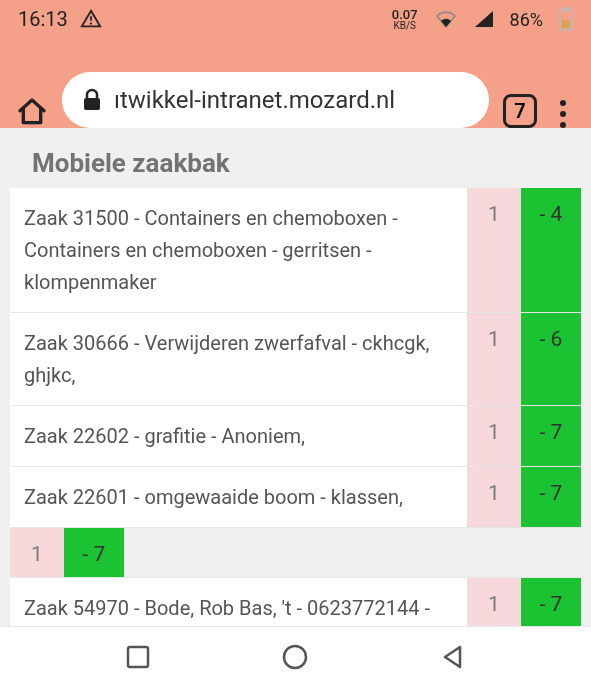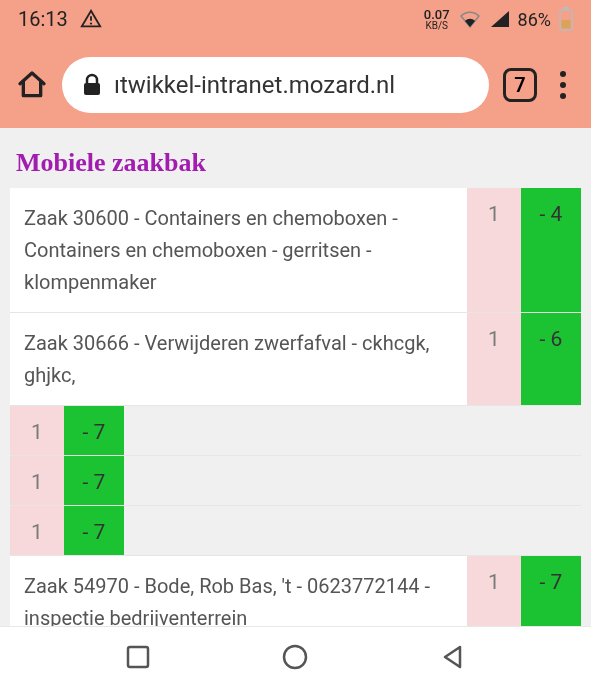--- a/index.html
+++ b/index.html
@@ -9,29 +9,29 @@
     height: 42px;
     background: #f5a088;
     display: flex;
     align-items: flex-start;
     justify-content: space-between;
     padding: 7px 18px;
     font-size: 20px;
     color: #222;
   }
   .status-left { display: flex; align-items: center; gap: 12px; }
-  .status-right { display: flex; align-items: center; gap: 8px; font-size: 18px; margin-left: 20px; }
+  .status-right { display: flex; align-items: center; gap: 16px; font-size: 18px; margin-left: 20px; }
   .kbs { font-size: 10px; line-height: 1; text-align: center; }
   .kbs .n { font-size: 13px; font-weight: 500; }
   
   .browser-bar {
     height: 86px;
     background: #f5a088;
     display: flex;
-    align-items: center;
+    align-items: flex-end;
     padding: 0 16px;
     gap: 14px;
   }
   .home-icon { flex-shrink: 0; }
   .url-pill {
     flex: 1;
     height: 56px;
     background: #fff;
     border-radius: 28px;
     display: flex;
@@ -55,23 +55,22 @@
   .menu-dots { width: 24px; display: flex; flex-direction: column; align-items: center; gap: 5px; flex-shrink: 0; }
   .menu-dots span { width: 6px; height: 6px; background: #222; border-radius: 50%; display: block; }
   
   .content {
     background: #f0f0f0;
     padding: 14px 10px 10px 10px;
   }
   .page-title {
     font-size: 26px;
     font-weight: 700;
-    color: #a21caf;
-    margin: 6px 0 10px 6px;
-    font-family: Liberation Serif, serif;
+    color: #737373;
+    margin: 6px 0 10px 22px;
   }
   .case-list { width: 100%; }
   .case-row {
     display: flex;
     align-items: stretch;
     border-bottom: 1px solid #e6e6e6;
     min-height: 50px;
   }
   .case-row:last-child { border-bottom: none; }
   .case-desc {
@@ -168,34 +167,36 @@
     <span></span>
       <span></span>
       <span></span>
   </div>
 </div>
 
 <div class="content">
   <h1 class="page-title">Mobiele zaakbak</h1>
   <div class="case-list" id="case-list">
       <div class="case-row">
-        <div class="case-desc">Zaak 30600 - Containers en chemoboxen - Containers en chemoboxen - gerritsen - klompenmaker</div>
+        <div class="case-desc">Zaak 31500 - Containers en chemoboxen - Containers en chemoboxen - gerritsen - klompenmaker</div>
         <div class="case-col1">1</div>
         <div class="case-col2">- 4</div>
       </div>
       <div class="case-row">
         <div class="case-desc">Zaak 30666 - Verwijderen zwerfafval - ckhcgk, ghjkc,</div>
         <div class="case-col1">1</div>
         <div class="case-col2">- 6</div>
       </div>
       <div class="case-row">
-        <div class="case-col1">1</div>
-        <div class="case-col2">- 7</div>
-      </div>
-      <div class="case-row">
+        <div class="case-desc">Zaak 22602 - grafitie - Anoniem,</div>
+        <div class="case-col1">1</div>
+        <div class="case-col2">- 7</div>
+      </div>
+      <div class="case-row">
+        <div class="case-desc">Zaak 22601 - omgewaaide boom - klassen,</div>
         <div class="case-col1">1</div>
         <div class="case-col2">- 7</div>
       </div>
       <div class="case-row">
         <div class="case-col1">1</div>
         <div class="case-col2">- 7</div>
       </div>
       <div class="case-row">
         <div class="case-desc">Zaak 54970 - Bode, Rob Bas, 't - 0623772144 - inspectie bedrijventerrein</div>
         <div class="case-col1">1</div>

